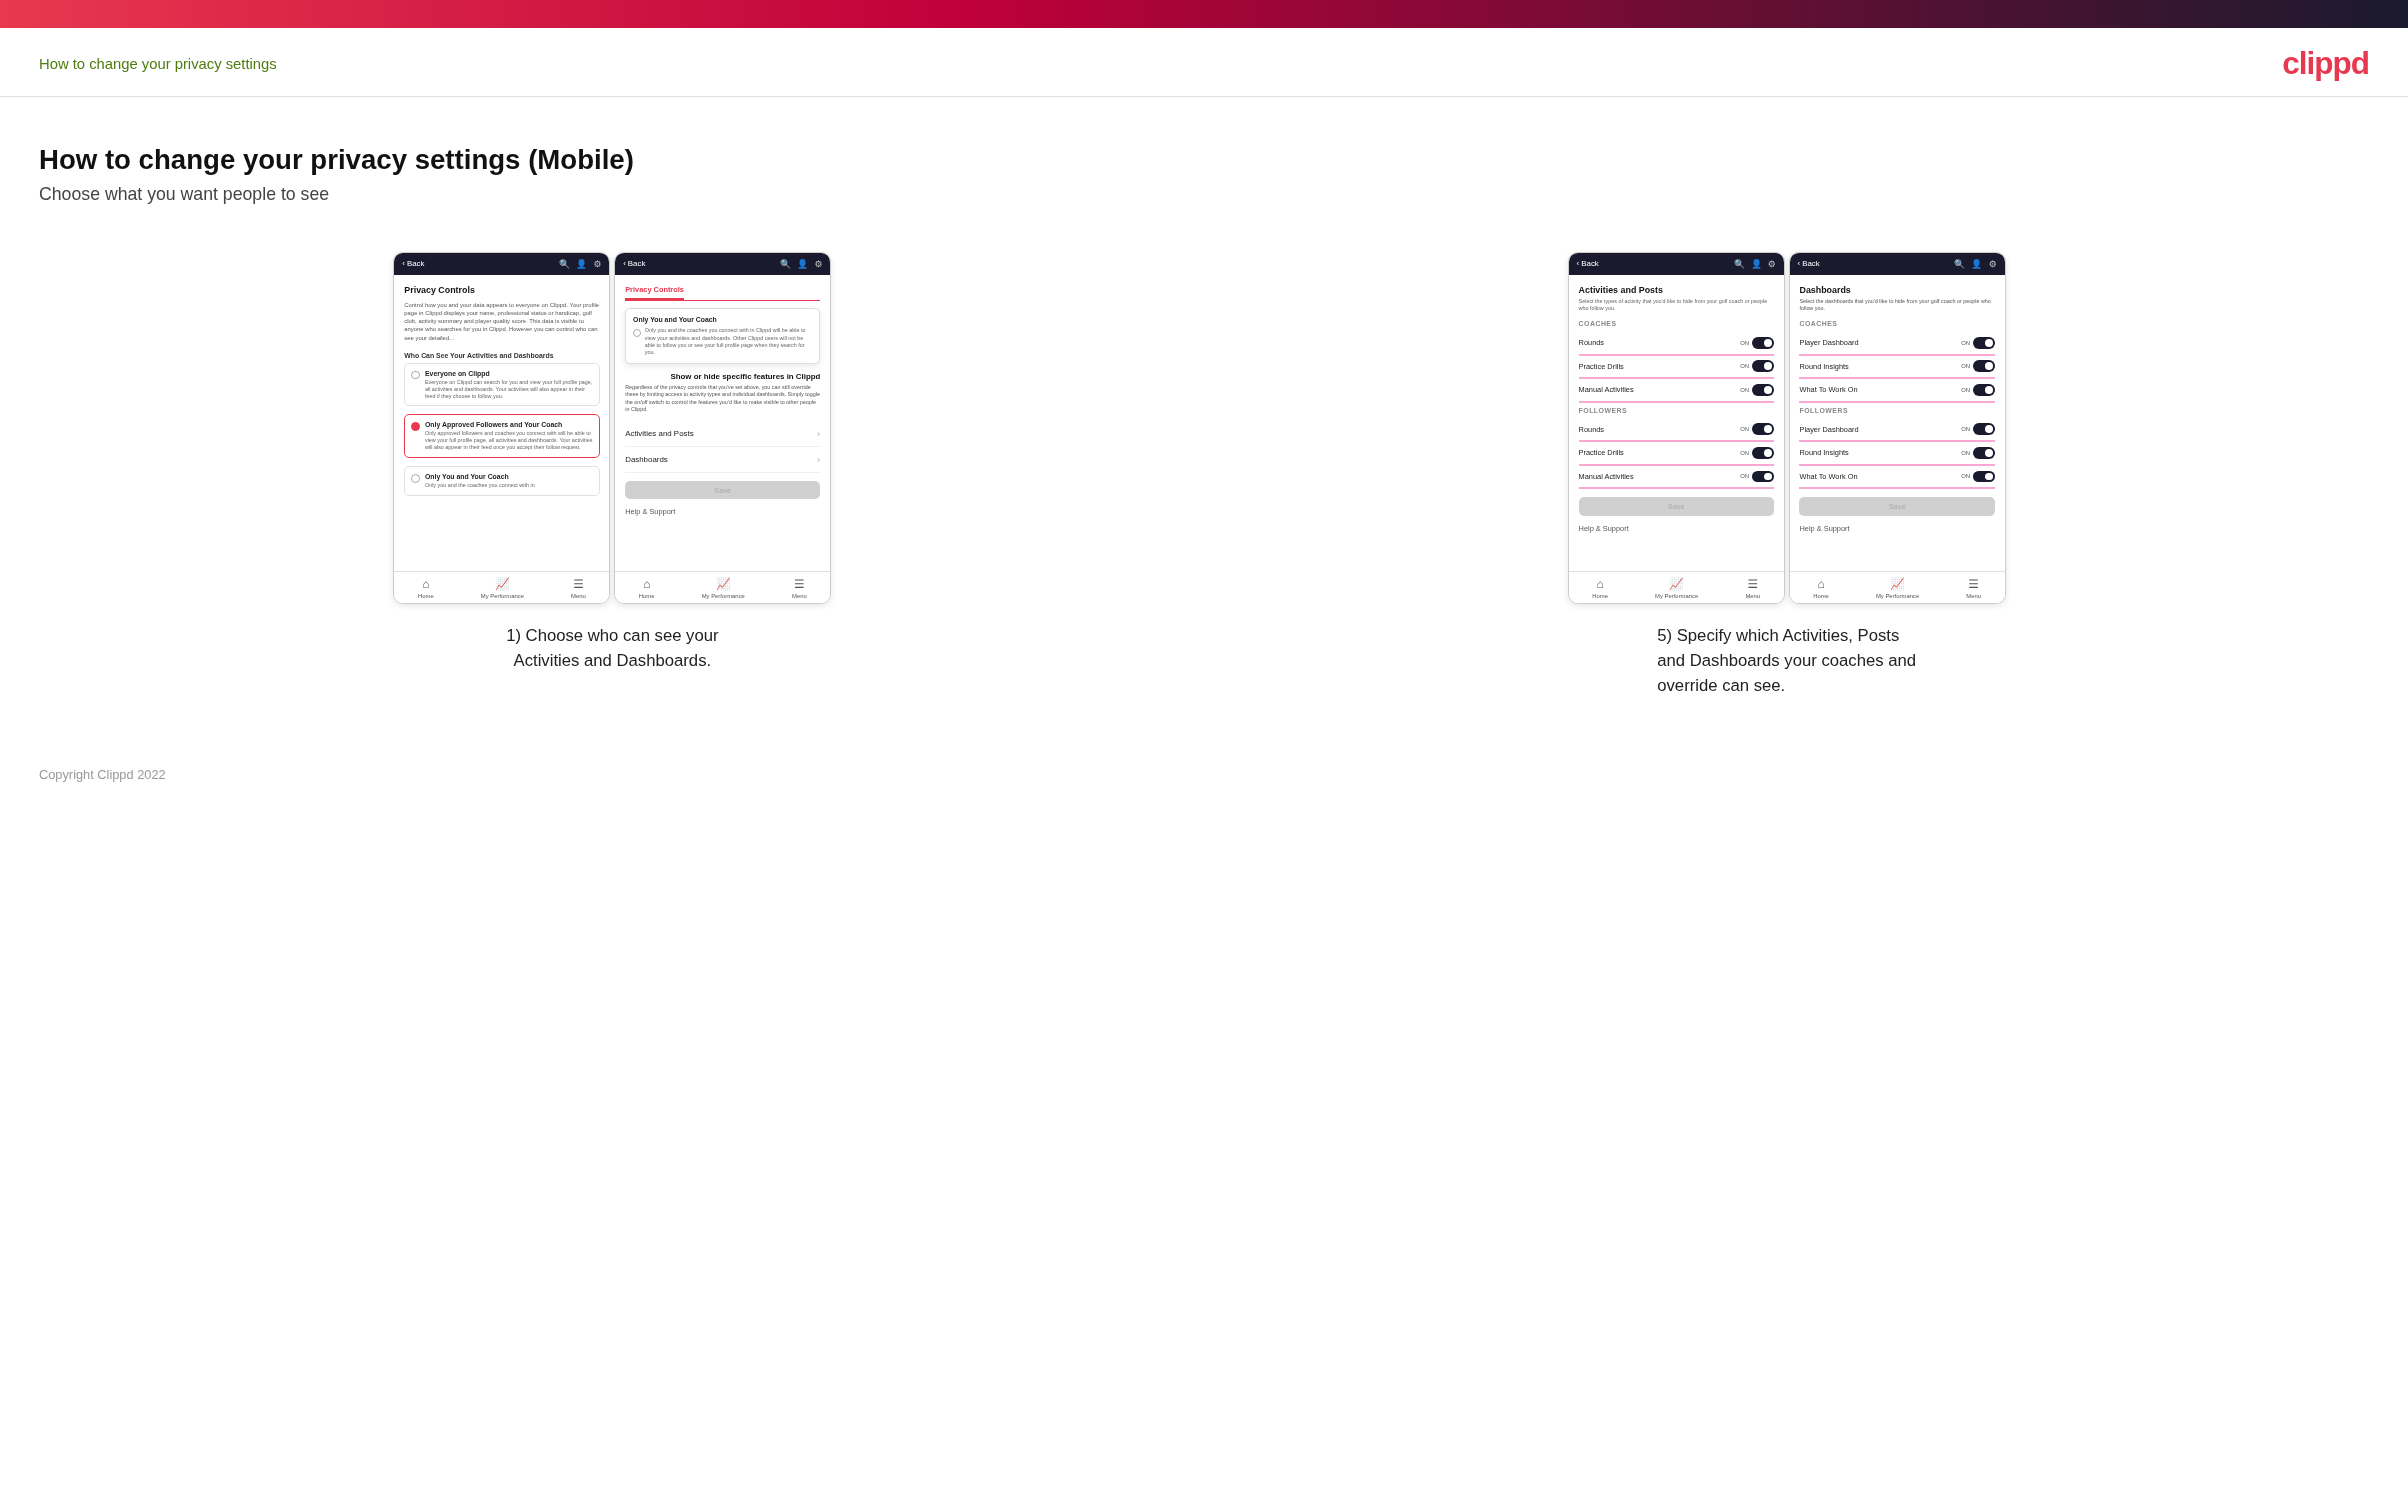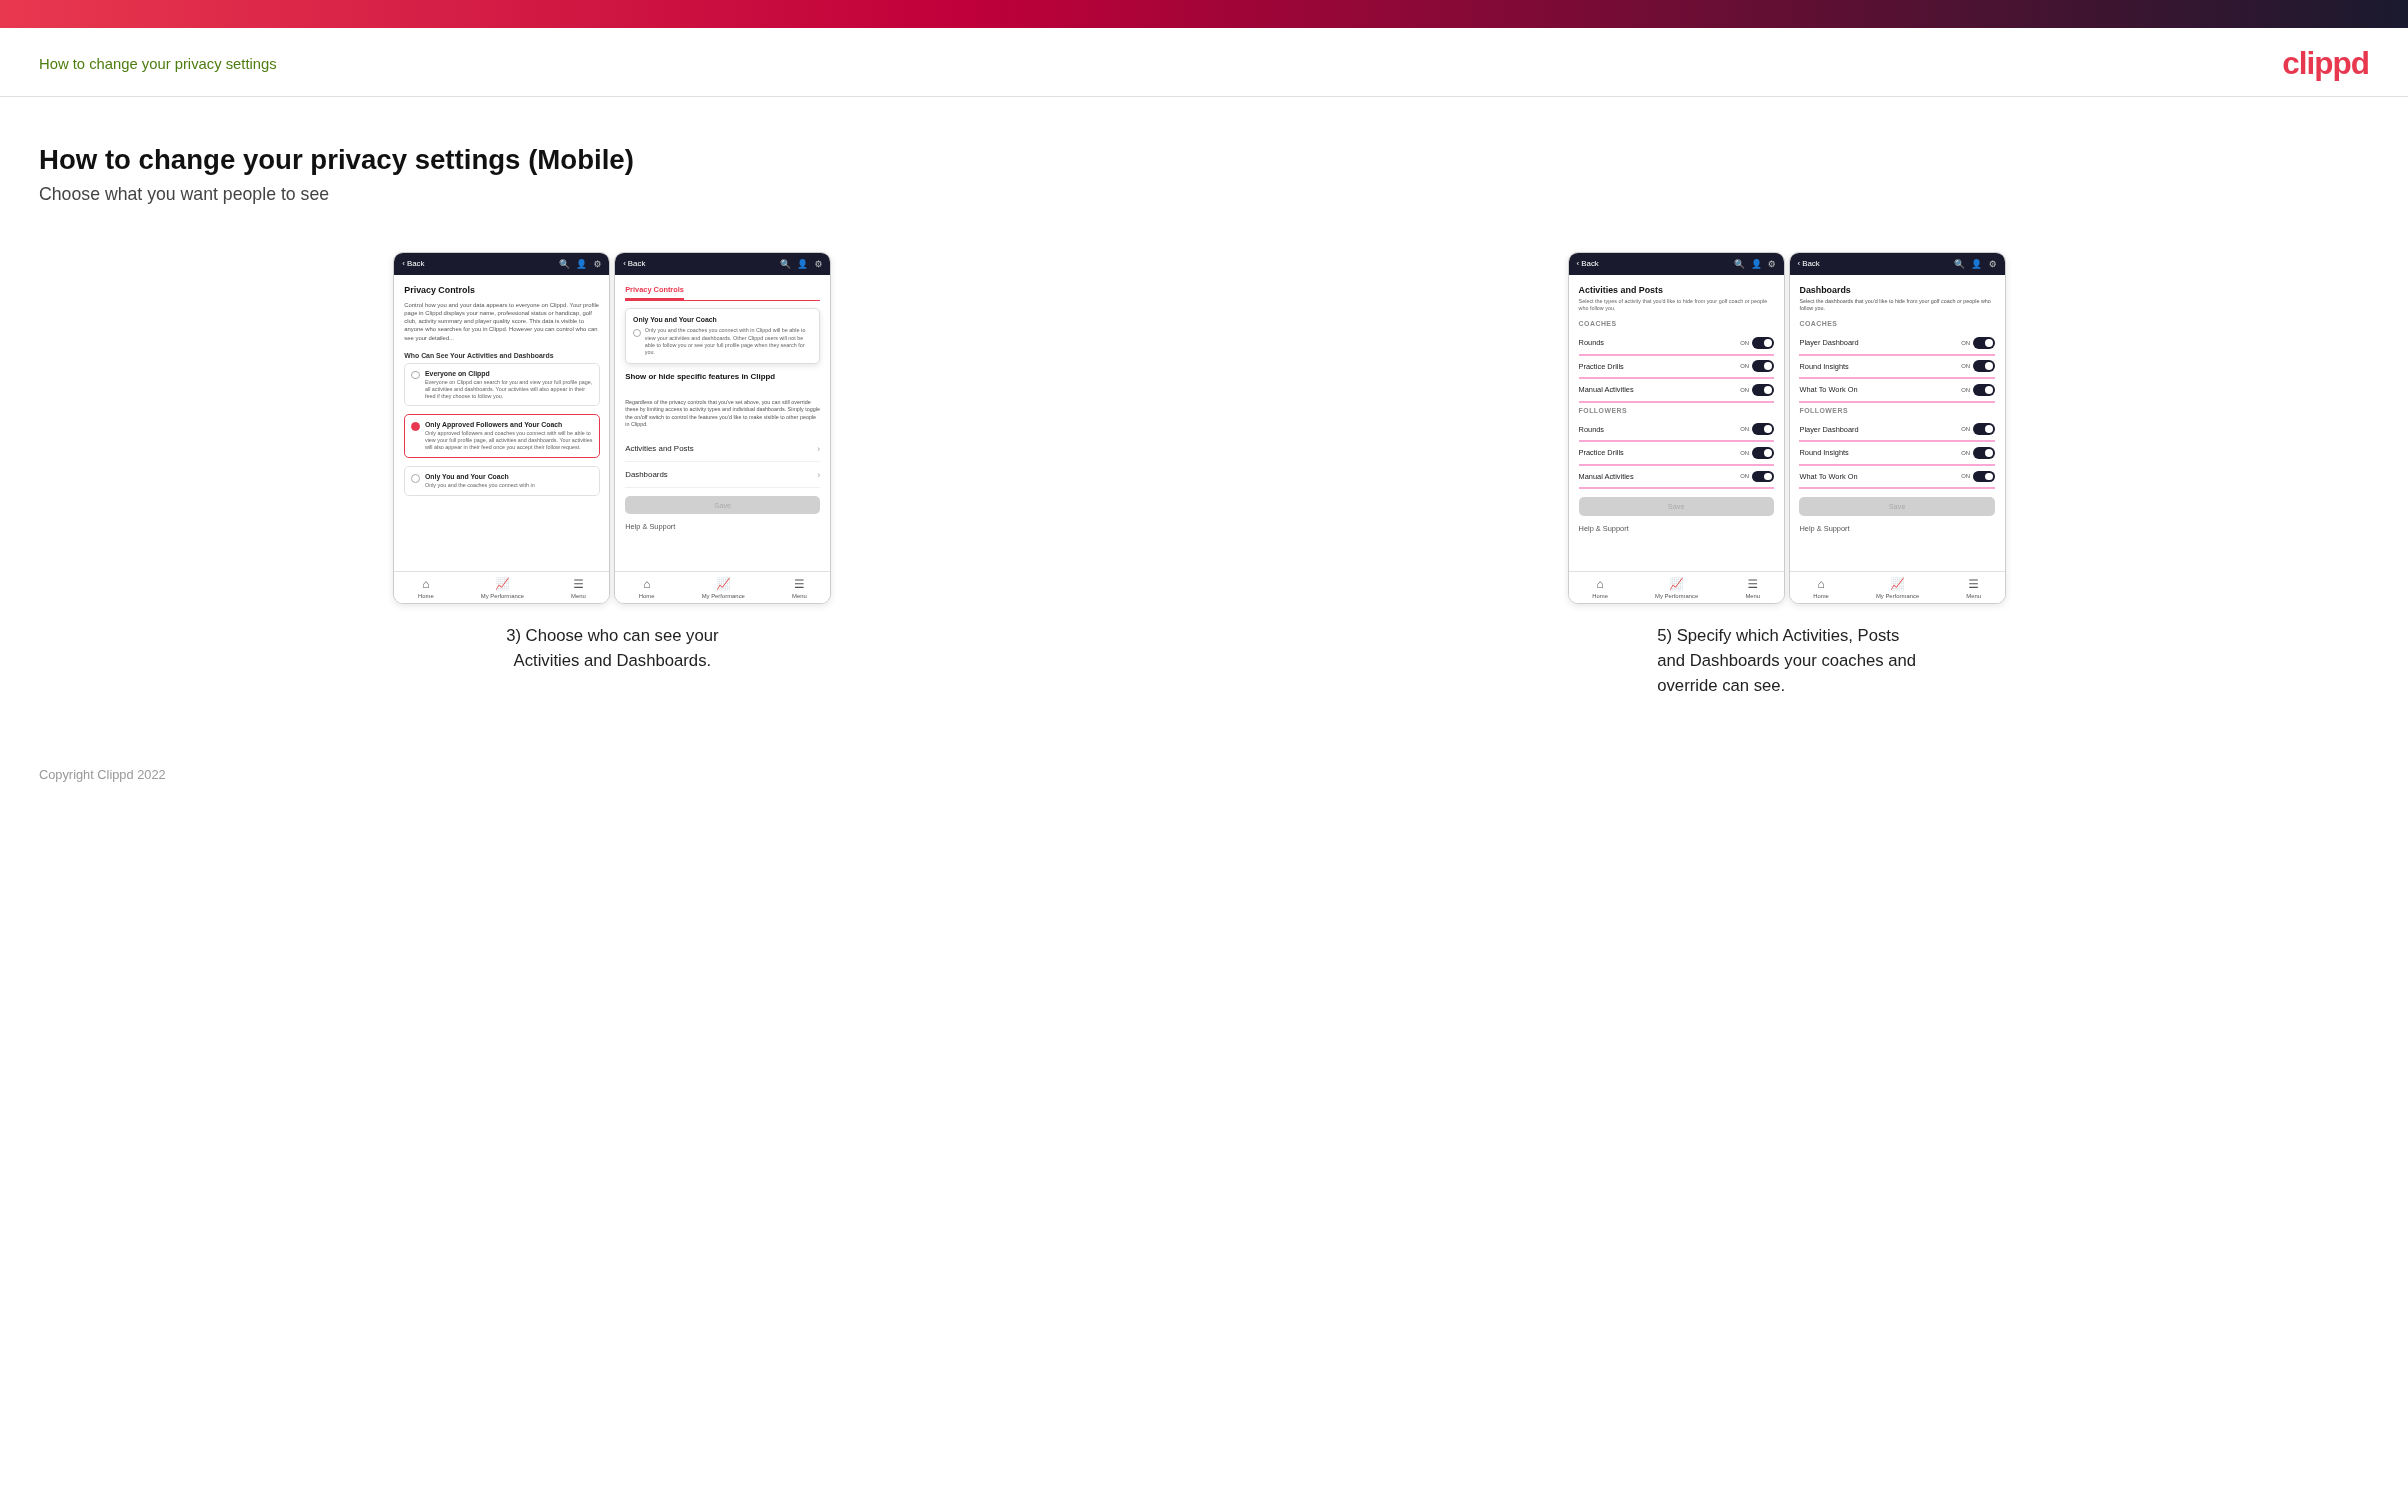--- a/index.html
+++ b/index.html
@@ -231,21 +231,22 @@
     }
 
     .show-hide-section {
       margin-bottom: 7.9px;
     }
 
     .show-hide-title {
       font-size: 7.9px;
       font-weight: 700;
       color: #111;
-      margin-bottom: 18px;
+      margin-bottom: 3px;
+      text-align: right;
     }
 
     .show-hide-desc {
       font-size: 5.4px;
       color: #555;
       line-height: 1.35;
       margin-bottom: 6.9px;
     }
 
     .feature-link-row {
@@ -517,21 +518,21 @@
               <span>My Performance</span>
             </div>
             <div class="tab-item">
               <span class="tab-icon">☰</span>
               <span>Menu</span>
             </div>
           </div>
         </div>
 
       </div>
-      <div class="caption">3) Choose who can see your Activities and Dashboards.</div>
+      <div class="caption">1) Choose who can see your Activities and Dashboards.</div>
     </div>
 
     <div class="screenshot-group">
       <div class="screenshots-pair">
 
         <div class="phone-mock">
           <div class="phone-header">
             <div class="back-btn">‹ <span>Back</span></div>
             <div class="icons">
               <span>🔍</span>

